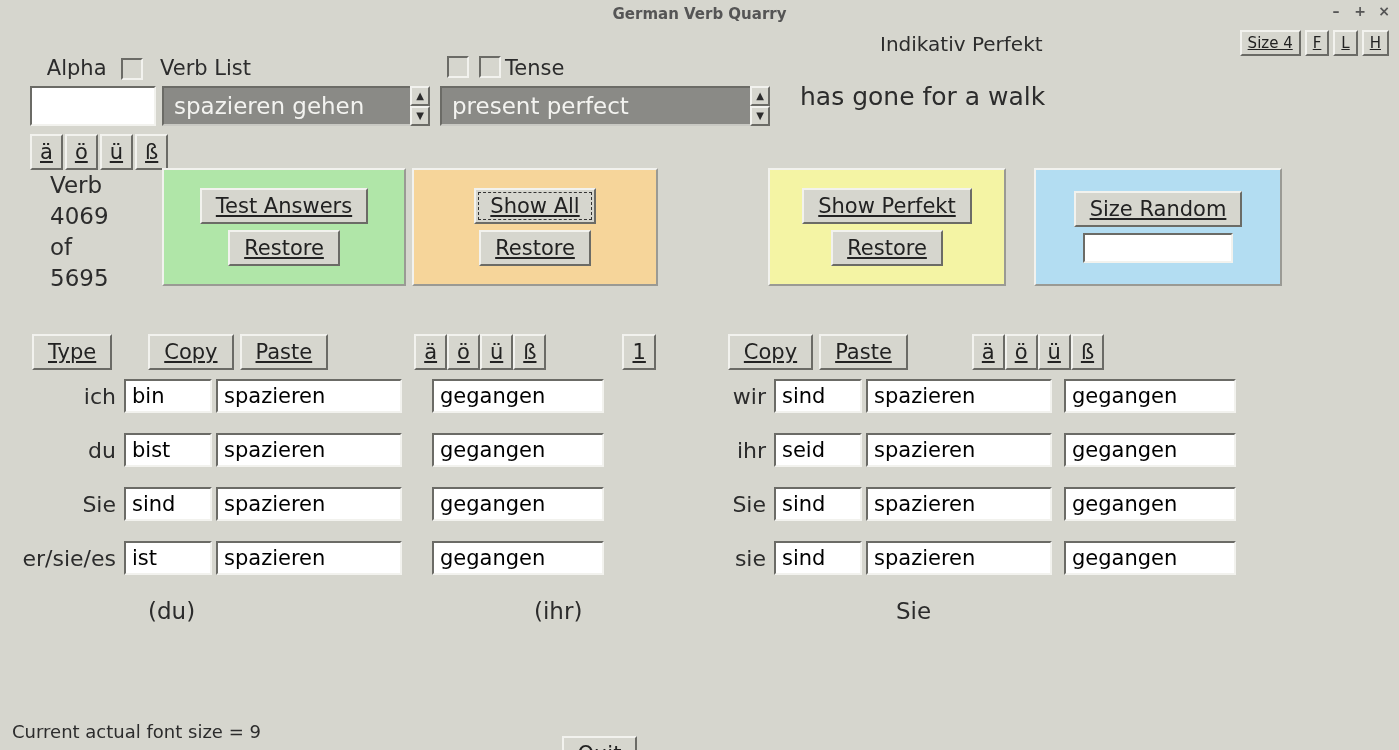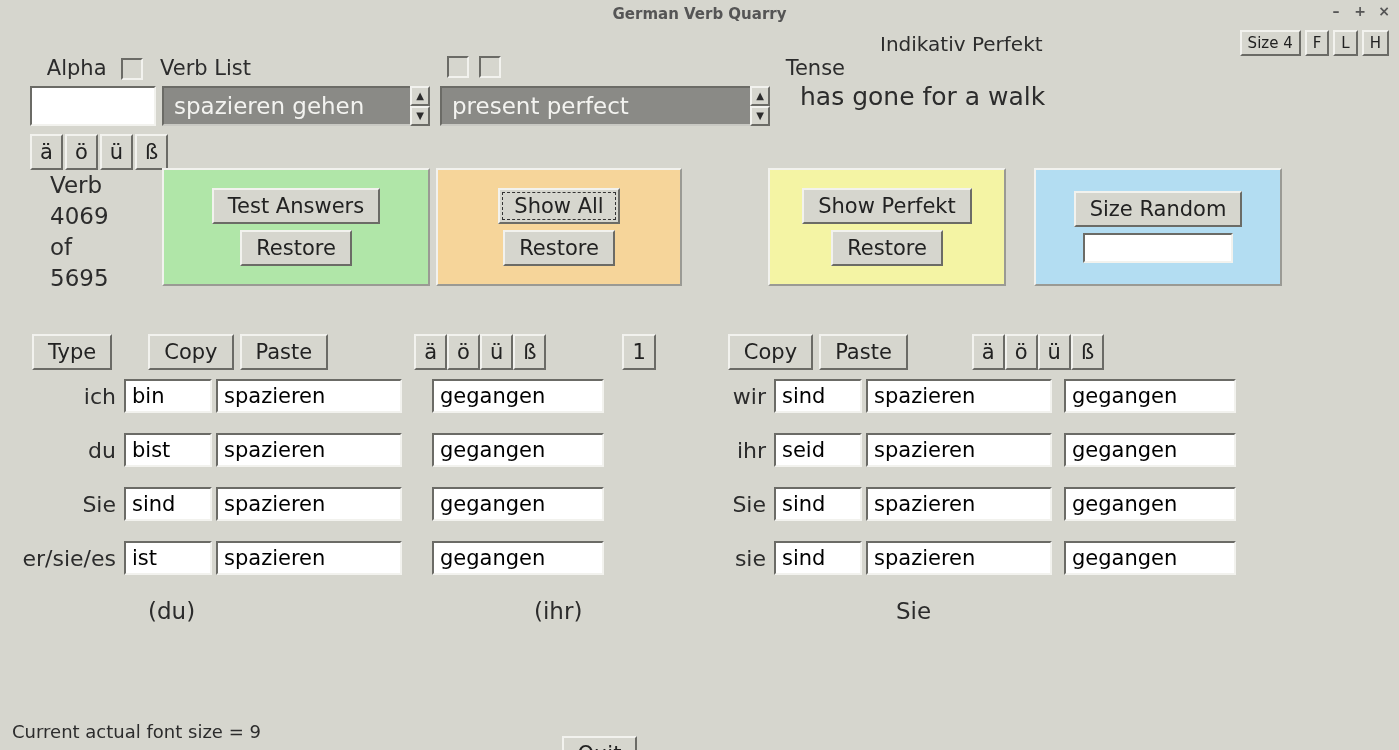--- a/index.html
+++ b/index.html
@@ -64,20 +64,21 @@
     background: #d6d6ce;
     border-top: 2px solid #f2f2ee;
     border-left: 2px solid #f2f2ee;
     border-right: 2px solid #6b6b66;
     border-bottom: 2px solid #6b6b66;
     font-family: inherit;
     font-size: 21px;
     padding: 4px 14px;
     cursor: pointer;
     color: #222;
+    text-decoration: underline;
   }
   .btn.small {
     font-size: 15px;
     padding: 2px 6px;
   }
   .btn.char {
     padding: 4px 8px;
     min-width: 30px;
     text-align: center;
   }
@@ -93,21 +94,21 @@
     top: 56px;
     right: 38px;
   }
   .header-labels {
     display: flex;
     gap: 0;
     margin-bottom: 6px;
   }
   .hdr-alpha { width: 130px; text-align: center; }
   .hdr-verb  { width: 275px; position: relative;}
-  .hdr-tense { width: 340px; text-align: right; }
+  .hdr-tense { width: 340px; text-align: left; }
   .hdr-check {
     display:inline-block;
     width:22px; height:22px;
     border-top:2px solid #6b6b66;
     border-left:2px solid #6b6b66;
     border-right:2px solid #f2f2ee;
     border-bottom:2px solid #f2f2ee;
     background:#d6d6ce;
     vertical-align:middle;
     margin-left:8px;
@@ -200,22 +201,22 @@
     border-top:2px solid #f2f2ee;
     border-left:2px solid #f2f2ee;
     border-right:2px solid #9a9a94;
     border-bottom:2px solid #9a9a94;
     display:flex;
     flex-direction:column;
     align-items:center;
     justify-content:center;
     gap:6px;
   }
-  .panel.green  { left:162px;  width:268px; background:#b0e6a8; }
-  .panel.orange { left:436px;  width:246px; background:#f6d59a; }
+  .panel.green  { left:162px;  width:244px; background:#b0e6a8; }
+  .panel.orange { left:412px;  width:246px; background:#f6d59a; }
   .panel.yellow { left:768px;  width:238px; background:#f4f4a4; }
   .panel.blue   { left:1034px; width:248px; background:#b3ddf2; }
   .panel .rand-input {
     width: 150px;
     height: 30px;
     background:#fff;
     border-top:2px solid #6b6b66;
     border-left:2px solid #6b6b66;
     border-right:2px solid #f2f2ee;
     border-bottom:2px solid #f2f2ee;

